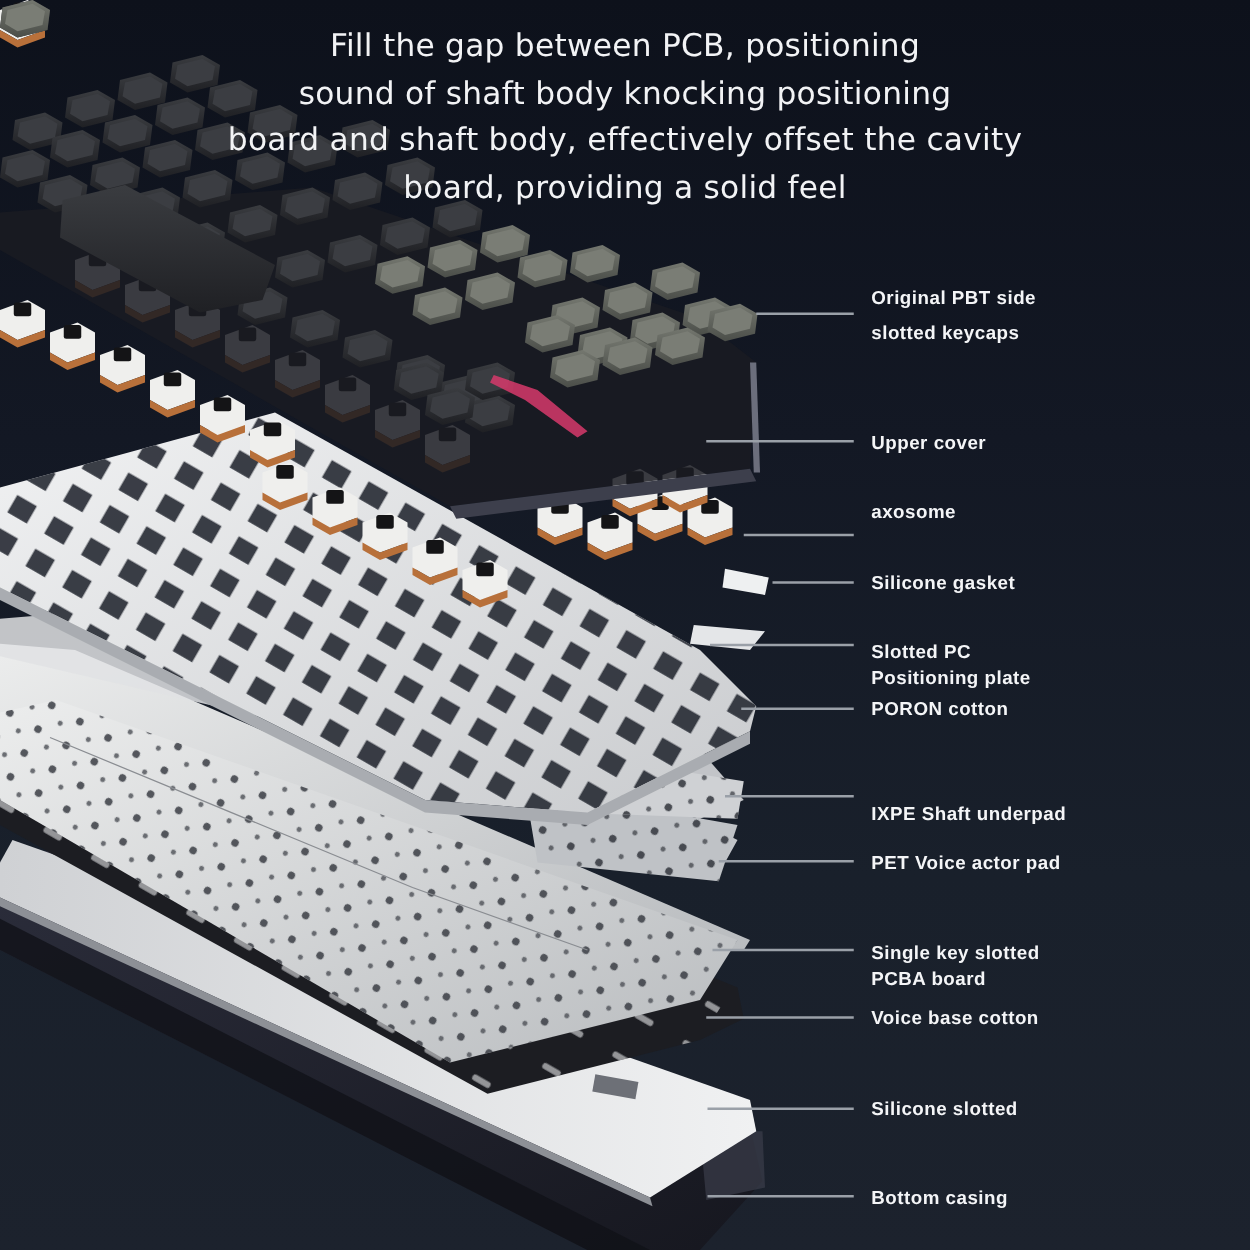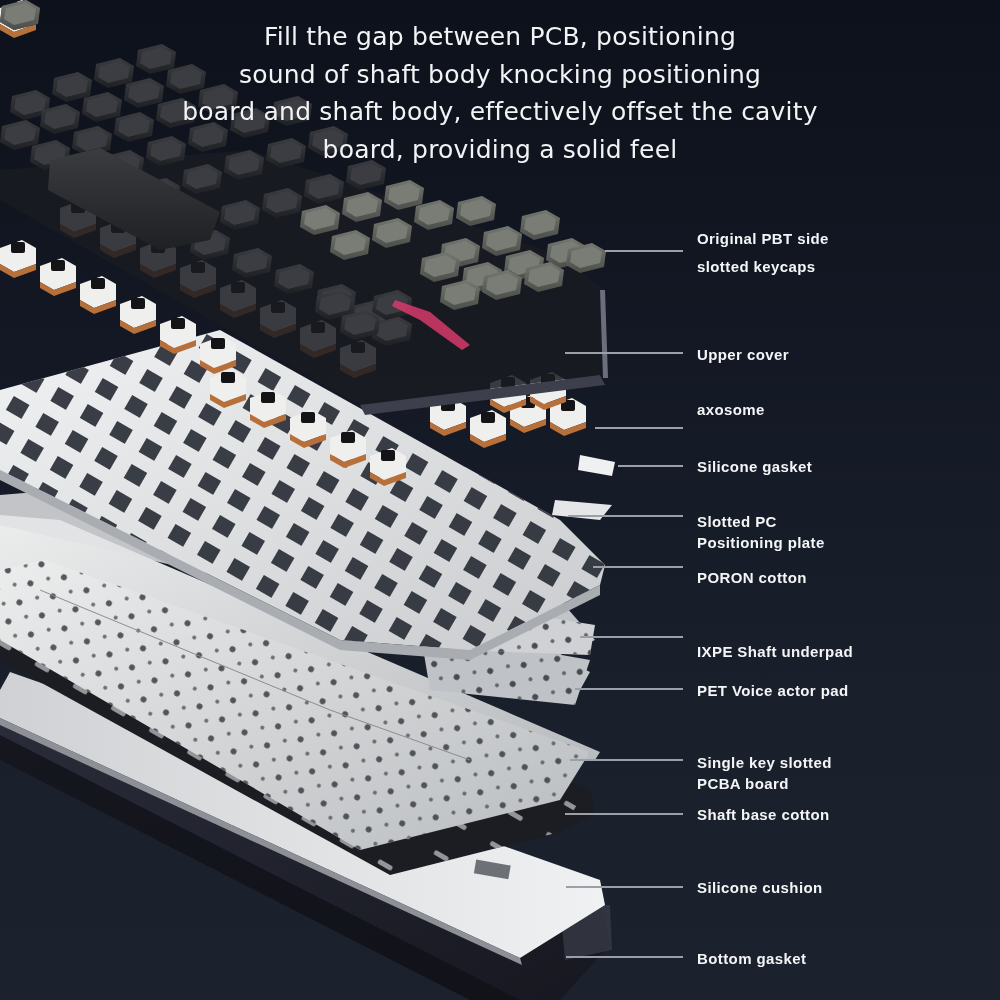--- a/index.html
+++ b/index.html
@@ -284,36 +284,36 @@
   <div class="callout-label" style="top:399px;">
     <span class="l">axosome</span>
   </div>
   <div class="callout-label" style="top:456px;">
     <span class="l">Silicone gasket</span>
   </div>
   <div class="callout-label" style="top:495px;margin-top:16px;">
     <span class="l">Slotted PC</span>
     <span class="l">Positioning plate</span>
   </div>
-  <div class="callout-label" style="top:557px;margin-top:10px;">
+  <div class="callout-label" style="top:557px;">
     <span class="l">PORON cotton</span>
   </div>
   <div class="callout-label" style="top:627px;margin-top:14px;">
     <span class="l">IXPE Shaft underpad</span>
   </div>
   <div class="callout-label" style="top:680px;">
     <span class="l">PET Voice actor pad</span>
   </div>
   <div class="callout-label" style="top:741px;margin-top:11px;">
     <span class="l">Single key slotted</span>
     <span class="l">PCBA board</span>
   </div>
   <div class="callout-label" style="top:804px;">
-    <span class="l">Shaft base cotton</span>
+    <span class="l">Voice base cotton</span>
   </div>
   <div class="callout-label" style="top:877px;">
-    <span class="l">Silicone cushion</span>
+    <span class="l">Silicone slotted</span>
   </div>
   <div class="callout-label" style="top:948px;">
-    <span class="l">Bottom gasket</span>
+    <span class="l">Bottom casing</span>
   </div>
 
 </div>
 
 </body></html>

